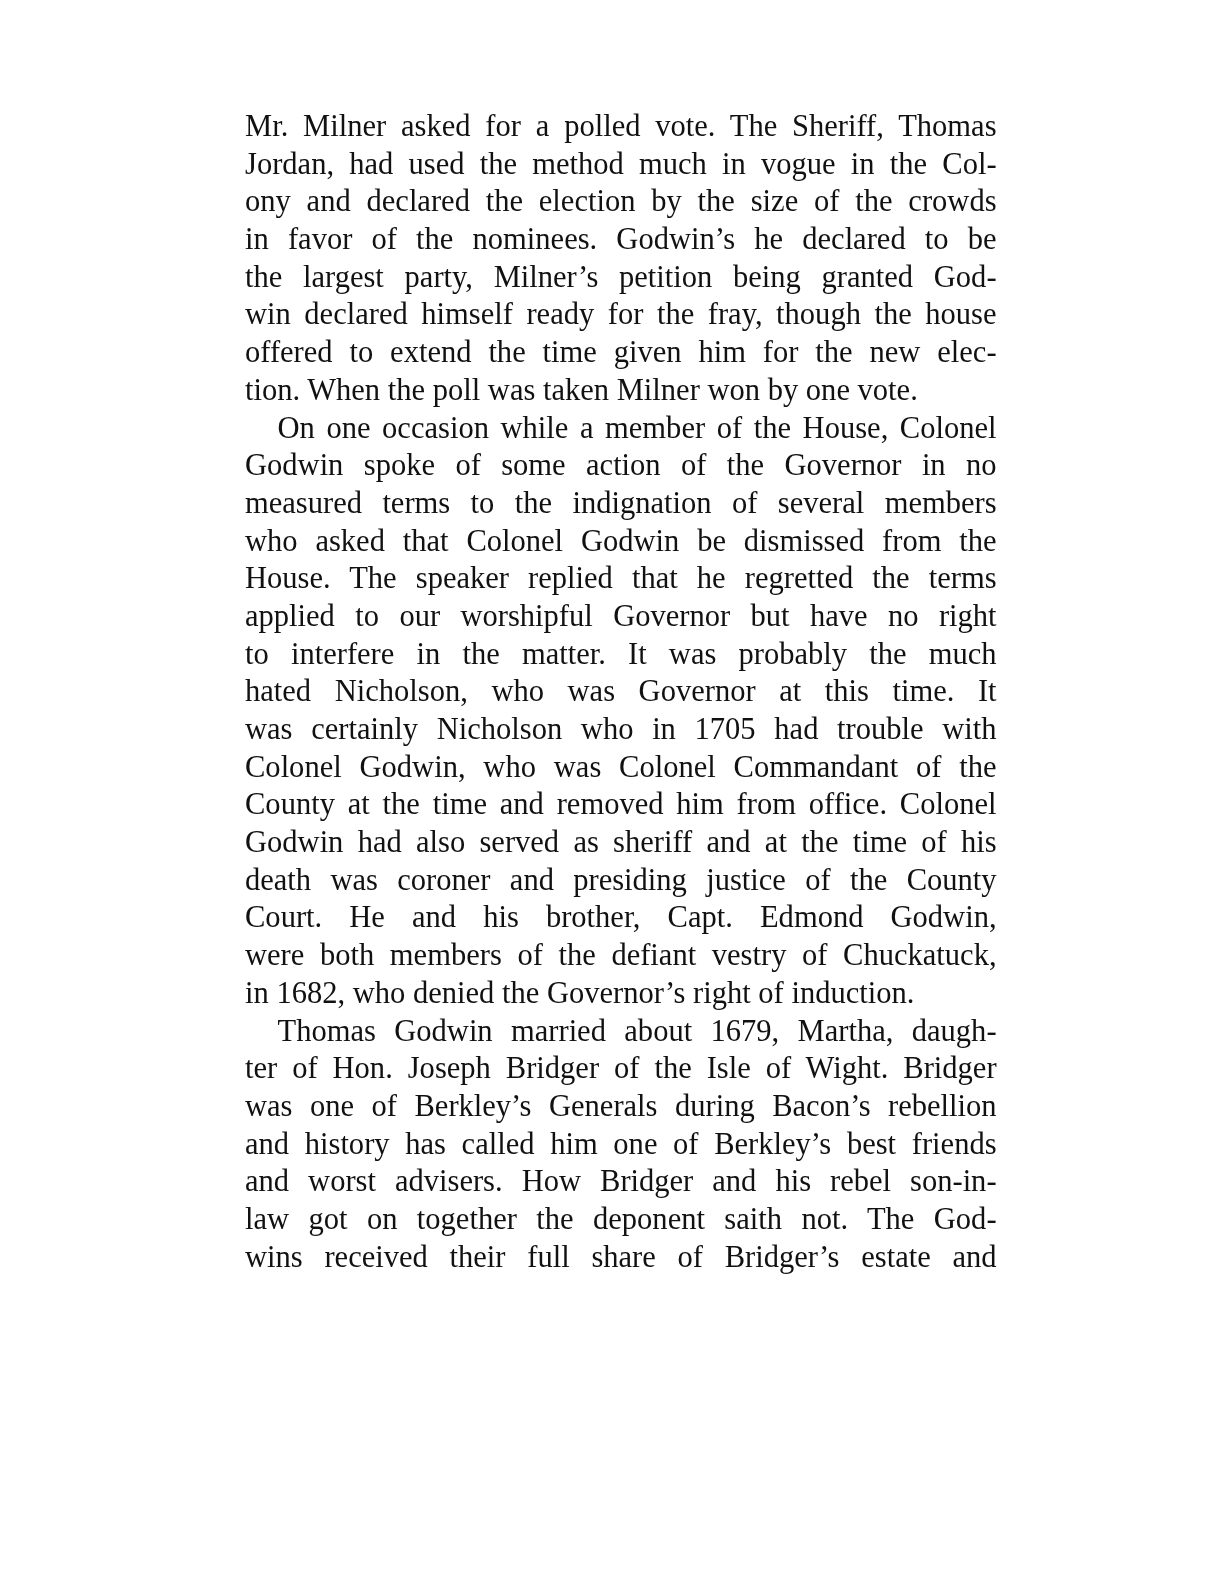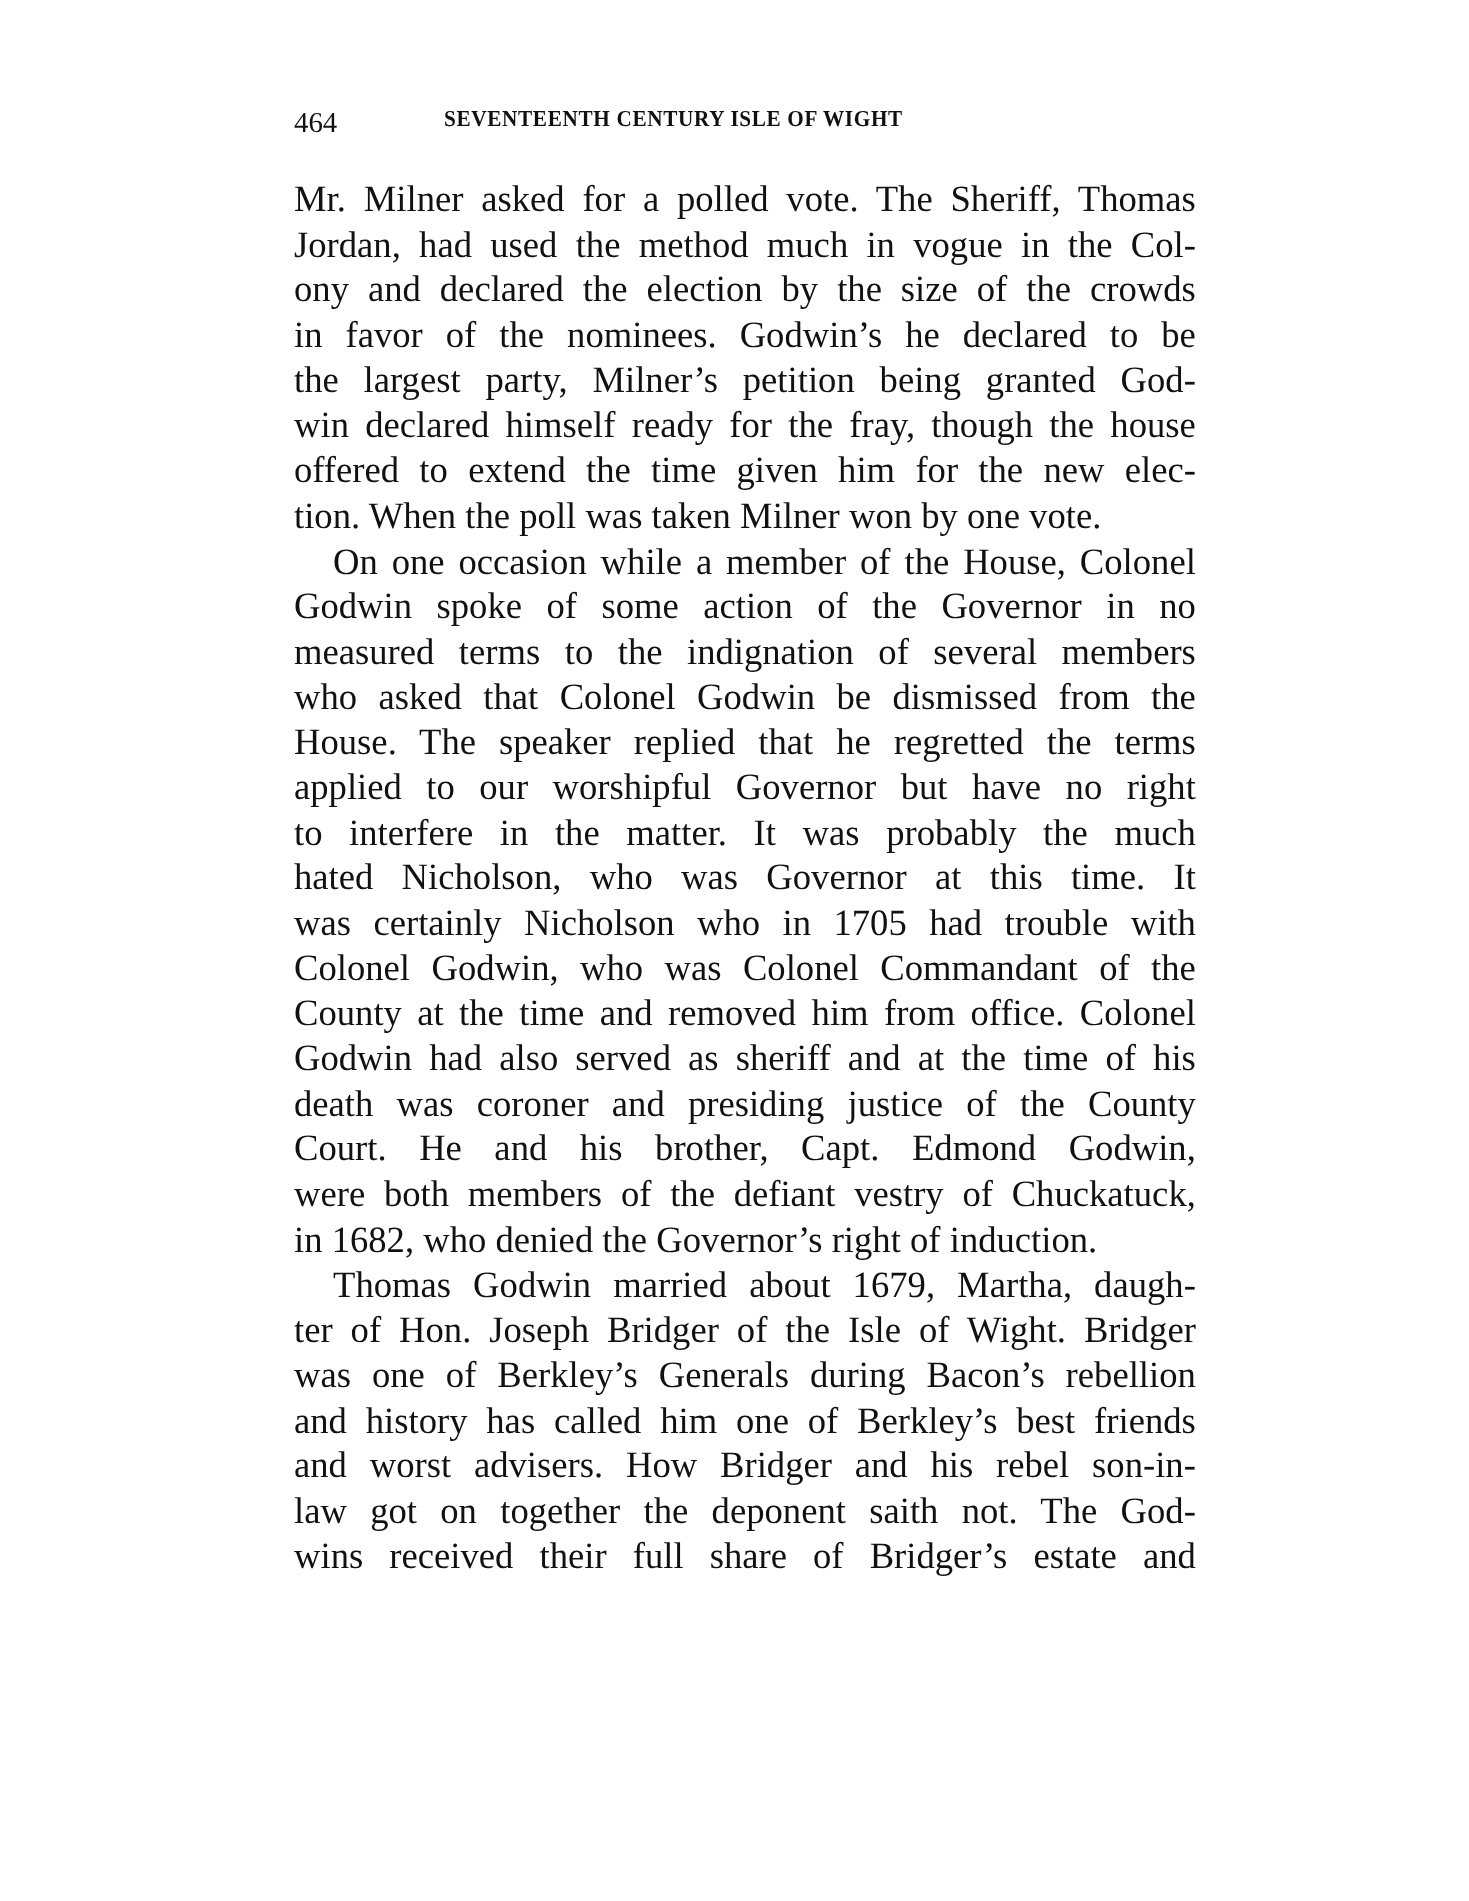--- a/index.html
+++ b/index.html
@@ -63,24 +63,20 @@
     }
     .line.indent {
       padding-left: 33px;
       width: 730px;
     }
   </style>
 </head>
 <body>
 
 <div class="page">
-  <div class="running-head">
-    <span class="page-number">464</span>
-    <span class="running-title">SEVENTEENTH CENTURY ISLE OF WIGHT</span>
-  </div>
   <div class="body-text" id="body-text">
       <div>
         <span class="line">Mr. Milner asked for a polled vote.  The Sheriff, Thomas</span>
         <span class="line">Jordan, had used the method much in vogue in the Col-</span>
         <span class="line">ony and declared the election by the size of the crowds</span>
         <span class="line">in favor of the nominees.  Godwin’s he declared to be</span>
         <span class="line">the largest party, Milner’s petition being granted God-</span>
         <span class="line">win declared himself ready for the fray, though the house</span>
         <span class="line">offered to extend the time given him for the new elec-</span>
         <span class="line last">tion.  When the poll was taken Milner won by one vote.</span>

